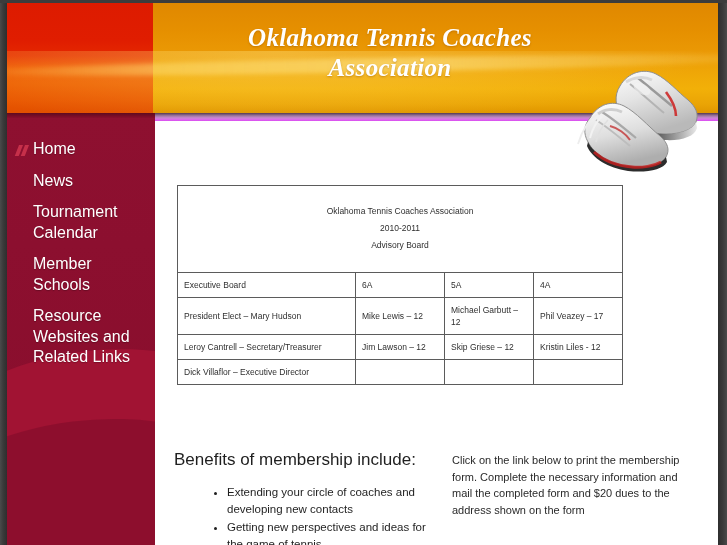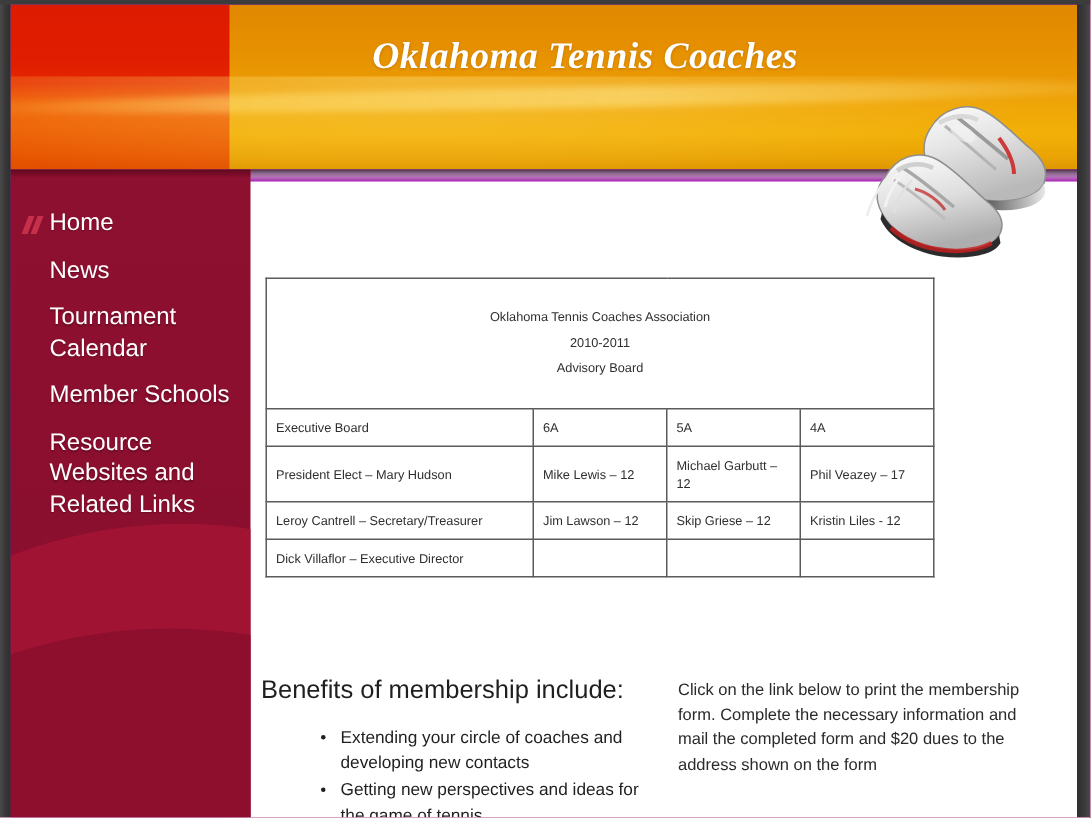--- a/index.html
+++ b/index.html
@@ -8,21 +8,21 @@
     width: 727px; height: 545px;
     overflow: hidden;
     background: #ffffff;
     font-family: "Liberation Sans", sans-serif;
   }
 
   #page {
     position: relative;
     width: 727px;
     height: 545px;
-    background: #a21caf;
+    background: #d946ef;
     overflow: hidden;
     padding-left: 28px;
   }
 
   
   .frame-left {
     position: absolute; left: 0; top: 0;
     width: 7px; height: 545px;
     background: linear-gradient(to right, #4a4a4a 0%, #3a3a3a 45%, #2e2e2e 100%);
     z-index: 40;
@@ -113,21 +113,21 @@
     left: 568px; top: 56px;
     width: 152px; height: 120px;
     z-index: 30;
     pointer-events: none;
   }
 
   
   .sidebar {
     position: absolute;
     left: 7px; top: 113px;
-    width: 160px; height: 432px;
+    width: 148px; height: 432px;
     background: linear-gradient(to bottom, #8e1030 0%, #8c0f2f 30%, #8a0e2d 70%, #8b0f2e 100%);
     overflow: hidden;
     z-index: 25;
   }
   .sidebar-top-dark {
     position: absolute; left: 0; top: 0;
     width: 100%; height: 5px;
     background: linear-gradient(to bottom, #5e0a1f 0%, #7d0d29 70%, #8a0e2d 100%);
   }
   .sidebar-swoosh1 {
@@ -249,20 +249,21 @@
 
 <div id="page">
 
   <div class="banner">
     <div class="banner-bg-orange"></div>
     <div class="banner-bg-red"></div>
     <div class="banner-sweep"></div>
     <div class="banner-sweep2"></div>
     <div class="banner-title">
       <div>Oklahoma Tennis Coaches</div>
+      <div>Association</div>
     </div>
   </div>
 
   <div class="banner-shadow"></div>
 
   <div class="shoes">
     <svg width="152" height="120" viewBox="0 0 152 120" xmlns="http://www.w3.org/2000/svg">
       <defs>
         <linearGradient id="shoeA" x1="0" y1="0" x2="0.4" y2="1">
           <stop offset="0%" stop-color="#fdfdfd"></stop>

